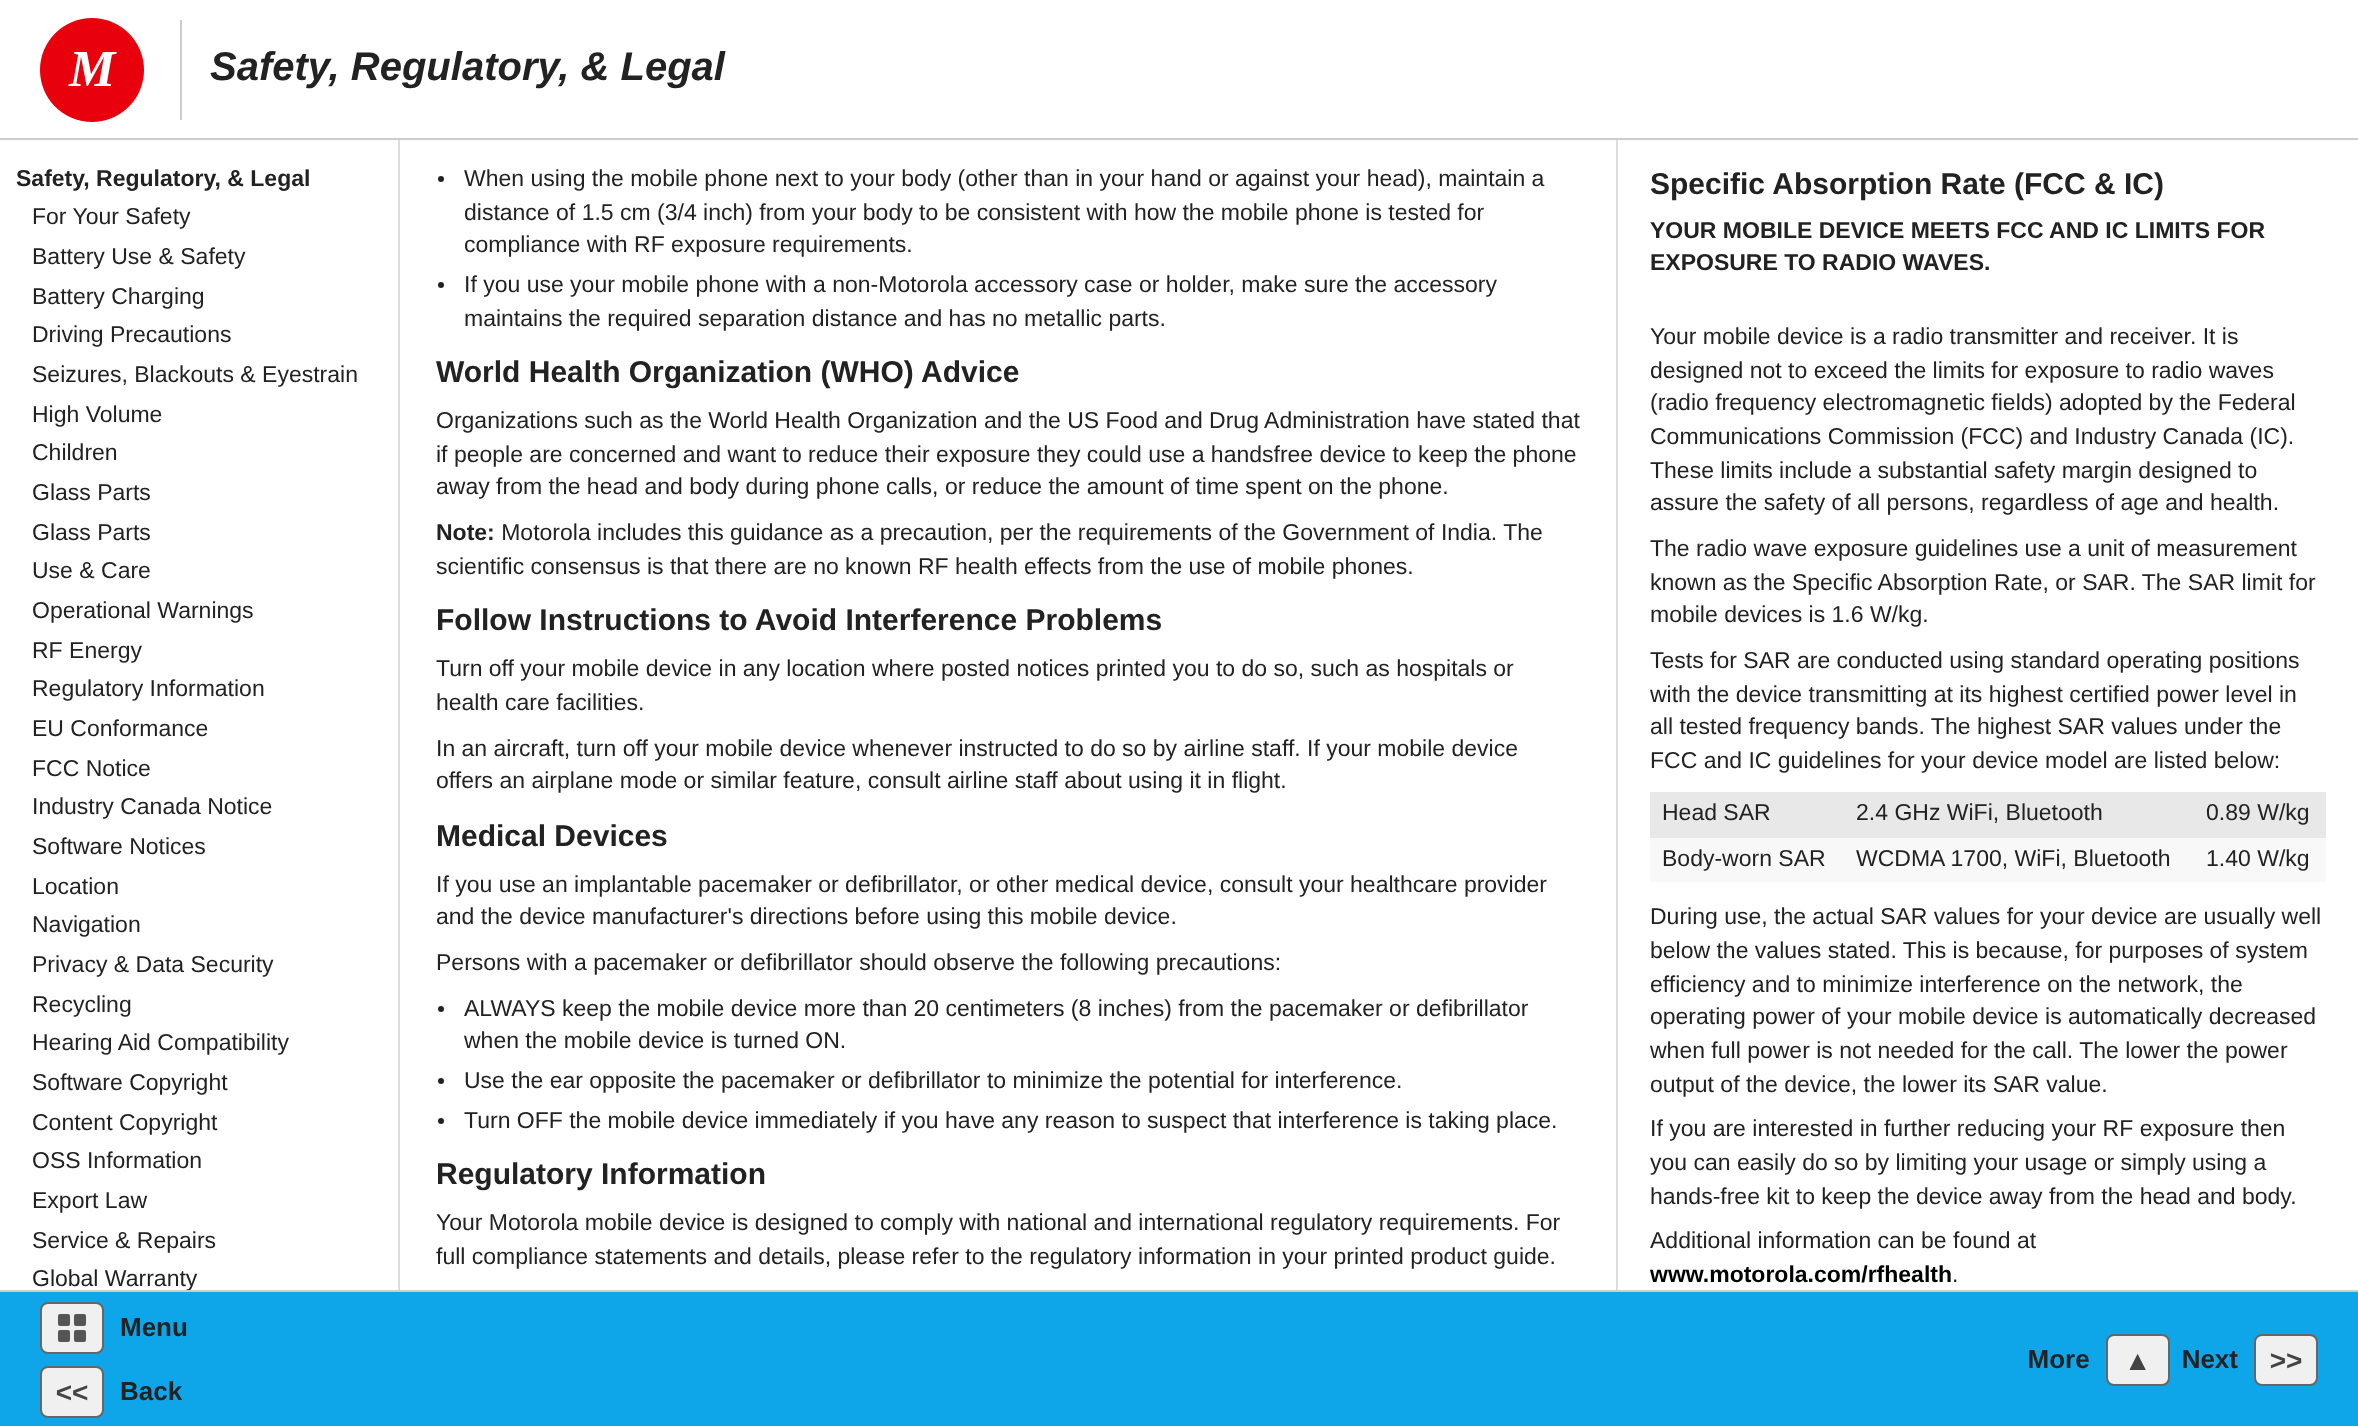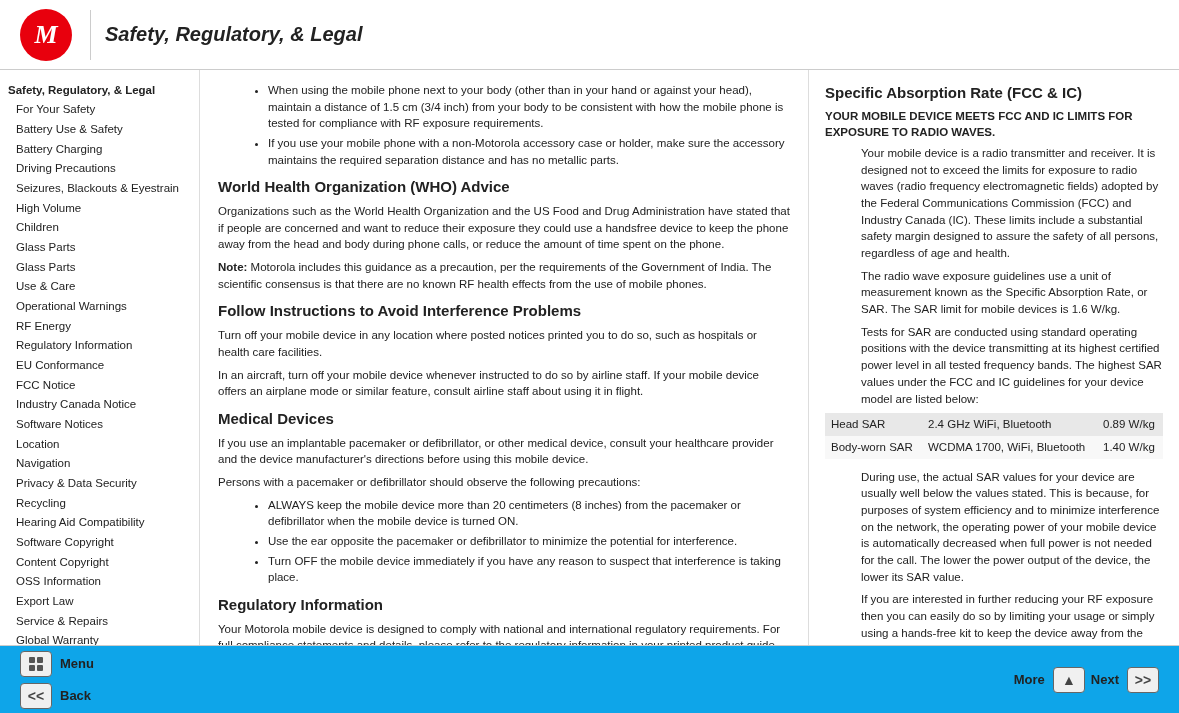--- a/index.html
+++ b/index.html
@@ -116,21 +116,20 @@
     .content-main p {
       margin-bottom: 6px;
       font-size: 11.5px;
     }
     .content-main ul {
       margin-left: 14px;
       margin-bottom: 6px;
     }
     .content-main ul li {
       margin-bottom: 3px;
-      margin-left: 36px;
     }
     .content-main .note {
       font-size: 11.5px;
     }
     .content-main .note strong {
       font-weight: bold;
     }
 
     
     .content-right {
@@ -143,25 +142,24 @@
       line-height: 1.45;
     }
     .content-right h2 {
       font-size: 15px;
       font-weight: bold;
       margin-bottom: 4px;
     }
     .content-right h3 {
       font-size: 11.5px;
       font-weight: bold;
-      margin-bottom: 4px;
+      margin-bottom: 20px;
     }
     .content-right p {
       margin-bottom: 6px;
-      margin-left: 36px;
     }
     .content-right a {
       color: #000;
       font-weight: bold;
     }
 
     .sar-table {
       width: 100%;
       border-collapse: collapse;
       margin-bottom: 10px;

